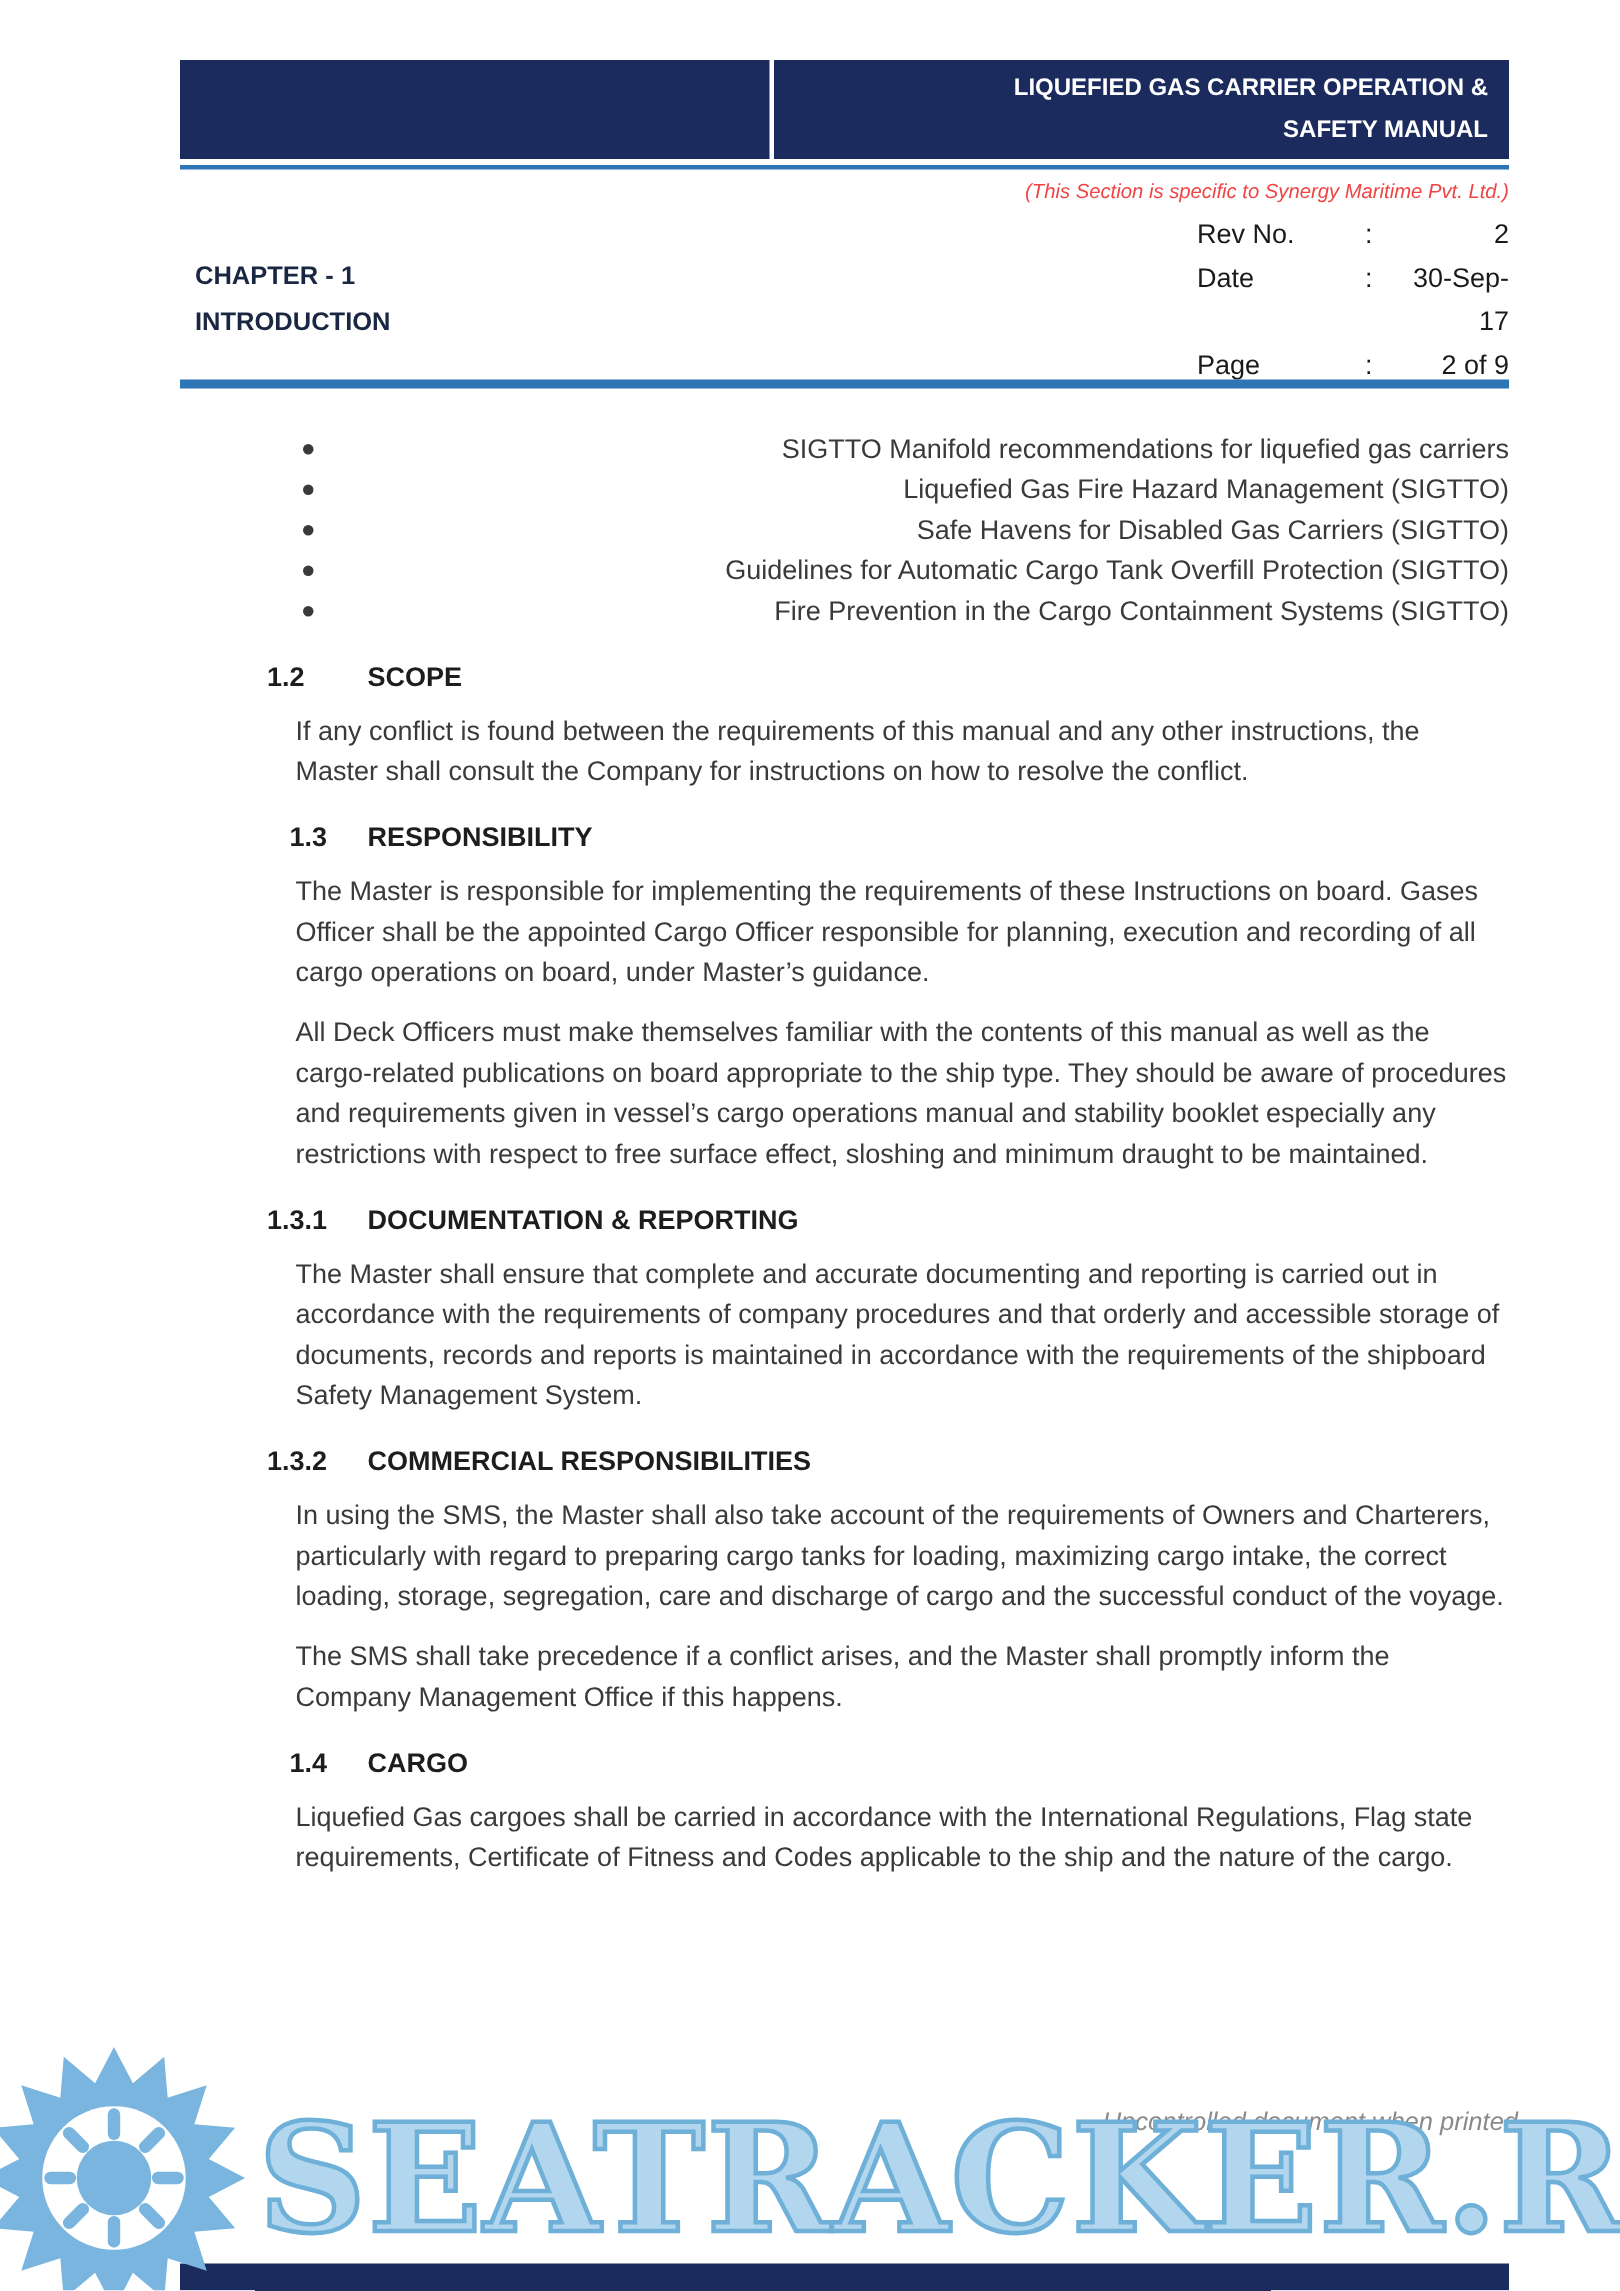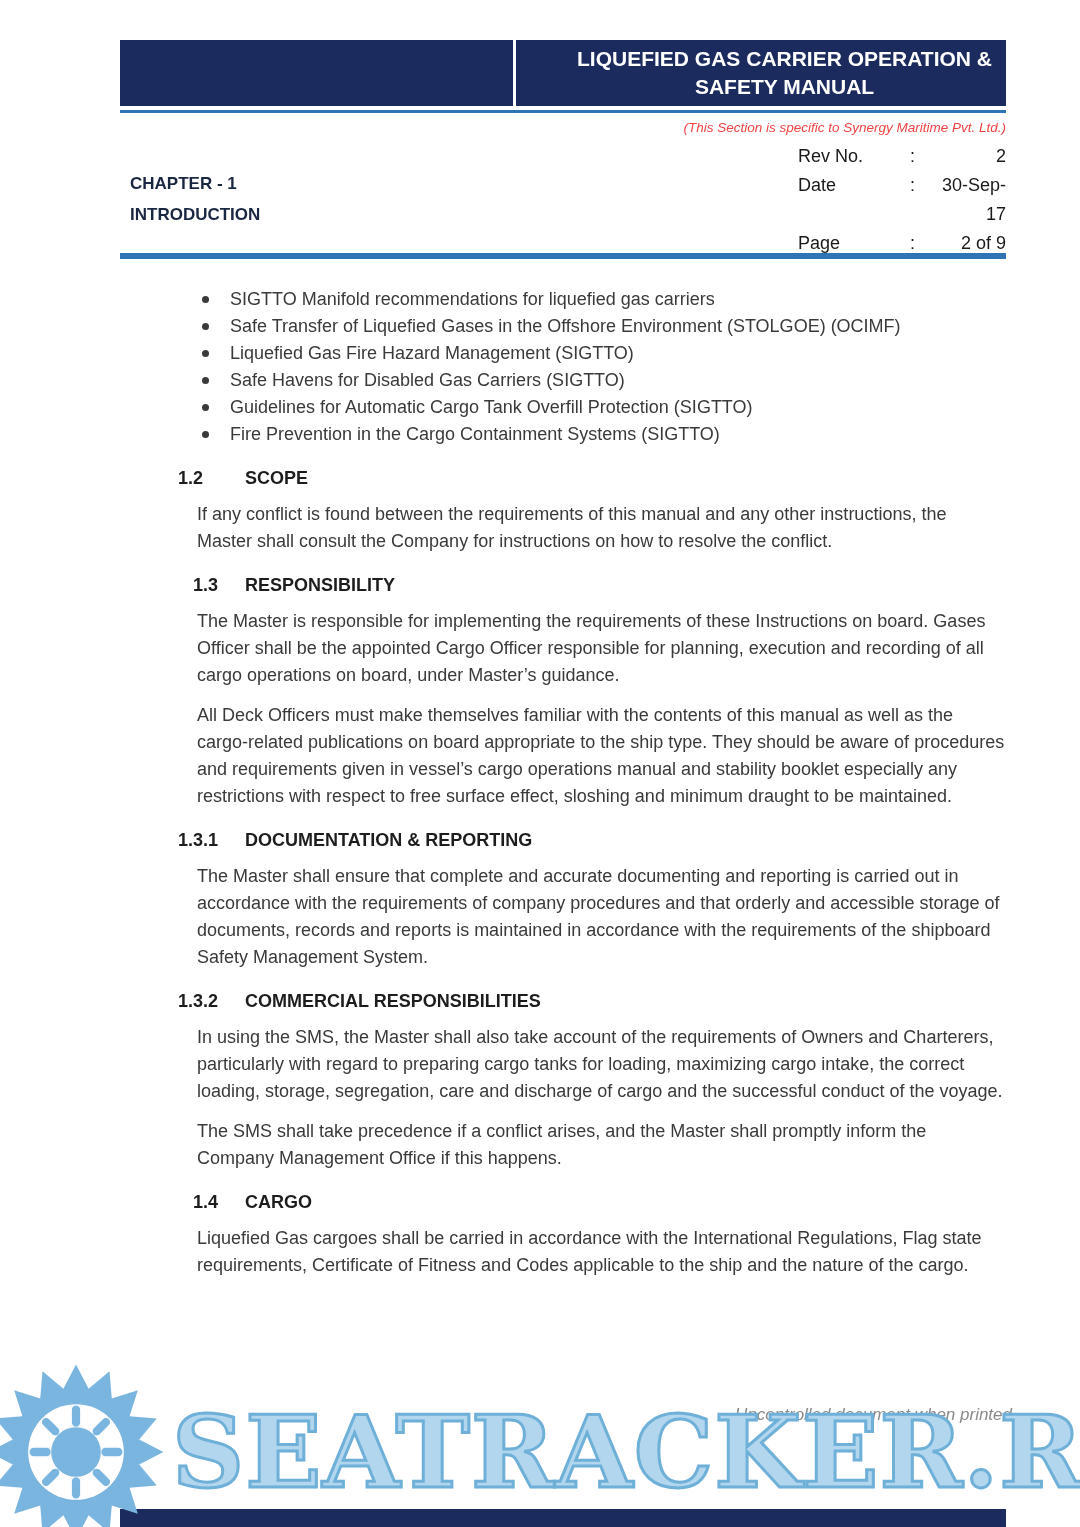--- a/index.html
+++ b/index.html
@@ -23,24 +23,24 @@
   }
   .header-divider {
     position: absolute;
     left: 393px; top: 0;
     width: 3px; height: 66px;
     background: #ffffff;
   }
   .header-title {
     position: absolute;
     right: 14px; top: 5px;
-    text-align: center;
+    text-align: right;
     color: #ffffff;
     font-weight: bold;
-    font-size: 21px;
+    font-size: 16px;
     line-height: 28px;
   }
   .thin-rule {
     position: absolute;
     left: 120px; top: 110px;
     width: 886px; height: 3px;
     background: #2e75b6;
   }
   .section-note {
     position: absolute;
@@ -82,20 +82,21 @@
     width: 876px;
     font-size: 18px;
     line-height: 27px;
     color: #3a3a3a;
   }
   .bullets { list-style: none; }
   .bullets li {
     position: relative;
     padding-left: 100px;
     line-height: 27px;
+    text-align: right;
   }
   .bullets li::before {
     content: "";
     position: absolute;
     left: 72px; top: 10px;
     width: 7px; height: 7px;
     border-radius: 50%;
     background: #3a3a3a;
   }
   .sec-head {
@@ -191,21 +192,20 @@
       <span class="meta-value">2 of 9</span>
     </div>
   </div>
 
   <div class="thick-rule"></div>
 
   <div class="doc-body">
 
     <ul class="bullets">
       <li>SIGTTO Manifold recommendations for liquefied gas carriers</li>
-      <li>Safe Transfer of Liquefied Gases in the Offshore Environment (STOLGOE) (OCIMF)</li>
       <li>Liquefied Gas Fire Hazard Management (SIGTTO)</li>
       <li>Safe Havens for Disabled Gas Carriers (SIGTTO)</li>
       <li>Guidelines for Automatic Cargo Tank Overfill Protection (SIGTTO)</li>
       <li>Fire Prevention in the Cargo Containment Systems (SIGTTO)</li>
     </ul>
 
     <div class="section">
       <div class="sec-head">
         <span class="sec-num">1.2</span>
         <span class="sec-title">SCOPE</span>

